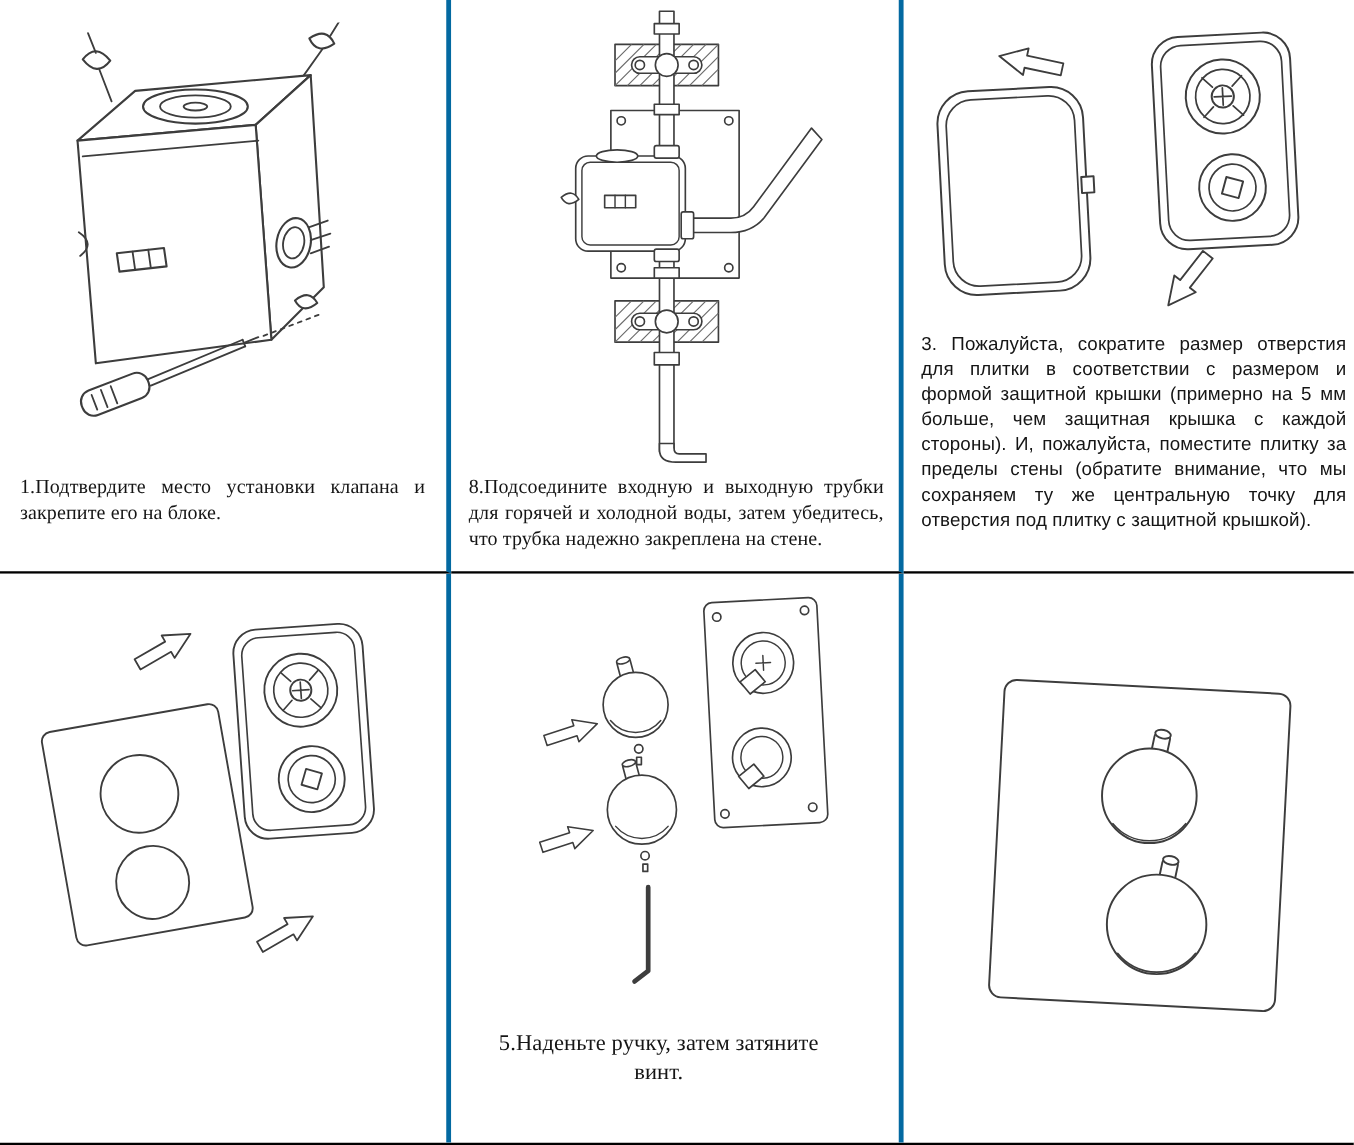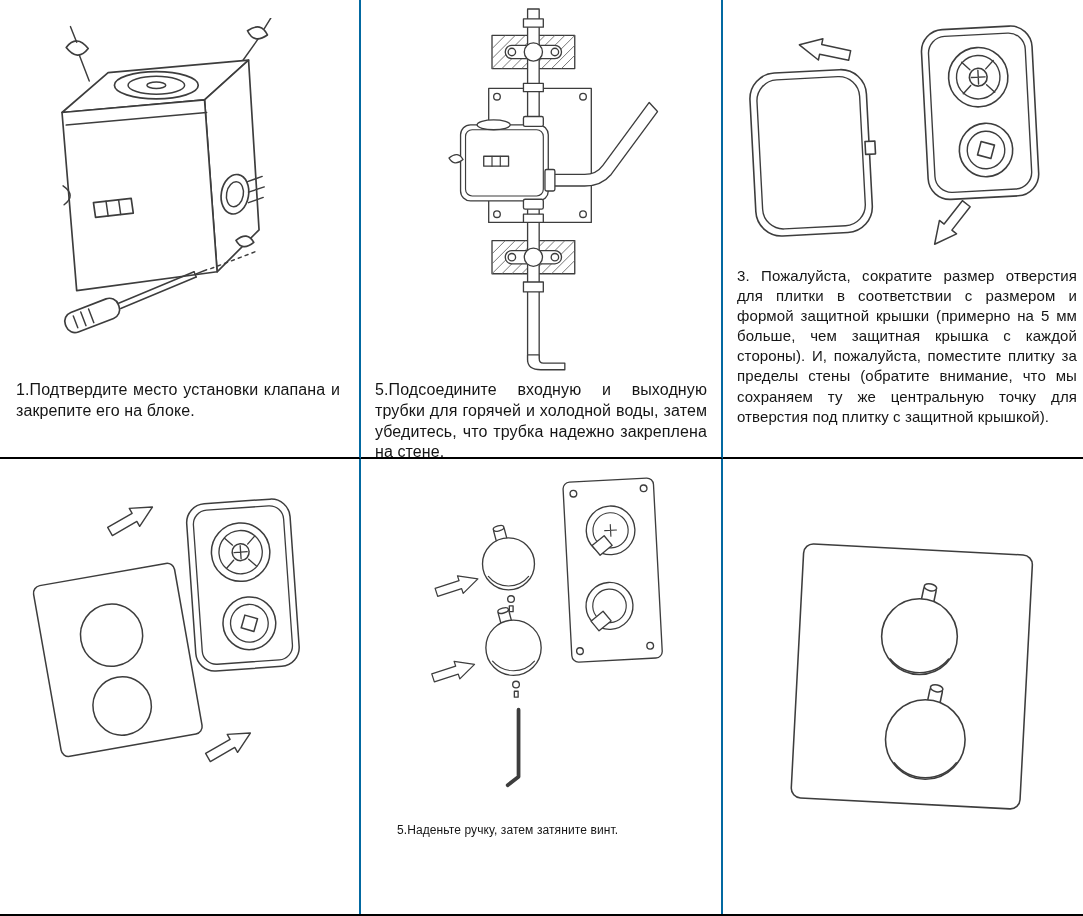--- a/index.html
+++ b/index.html
@@ -9,31 +9,31 @@
     font-family:"Liberation Sans", sans-serif; color:#111111;
   }
   .sheet {
     position:absolute; left:0; top:0; width:1083px; height:916px;
     display:grid;
     grid-template-columns:361px 362px 360px;
     grid-template-rows:459px 455px;
     border-bottom:2px solid #000;
   }
   .cell { position:relative; overflow:hidden; background:#fff; }
-  .cell.col1, .cell.col2 { border-right:2px solid #0369a1; }
+  .cell.col1, .cell.col2 { border-right:4px solid #0369a1;font-family:Liberation Serif, serif; }
   .cell.row1 { border-bottom:2px solid #000; }
   .caption {
     position:absolute; font-size:16px; line-height:1.3; text-align:justify;
     color:#151515; letter-spacing:0.1px;
   }
   .c1 { left:16px; top:380px; width:324px; }
   .c2 { left:14px; top:380px; width:332px; }
   .c3 { left:14px; top:266px; width:340px; font-size:15px; line-height:1.34; }
   .c4 { left:16px; top:352px; width:324px; line-height:1.28; }
-  .c5 { left:36px; top:364px; width:260px; text-align:left; font-size:12px; }
+  .c5 { left:36px; top:364px; width:260px; text-align:center; font-size:18px; }
   .illus { position:absolute; }
   .svg1 { left:18px; top:18px; }
   .svg2 { left:30px; top:4px; }
   .svg3 { left:8px;  top:14px; }
   .svg4 { left:10px; top:16px; }
   .svg5 { left:40px; top:6px; }
   .svg6 { left:14px; top:30px; }
   svg { display:block; }
   .ink { fill:#ffffff; stroke:#3d3d3d; stroke-width:1.6; stroke-linejoin:round; stroke-linecap:round; }
   .ln  { fill:none;    stroke:#3d3d3d; stroke-width:1.4; stroke-linejoin:round; stroke-linecap:round; }
@@ -166,21 +166,21 @@
           <rect class="ink" x="112" y="184" width="30" height="12"></rect>
           <path class="ln" d="M122,184 v12 M132,184 v12"></path>
         </g>
 
         <g>
           <path class="ink" d="M190,206 h44 q14,0 22,-11 l56,-76 l10,11 l-56,76 q-12,14 -32,14 h-44 Z"></path>
           <rect class="ink" x="186" y="200" width="12" height="26" rx="2"></rect>
         </g>
       </g>
     </svg>
-    <div class="caption c2">5.Подсоедините входную и выходную трубки для горячей и холодной воды, затем убедитесь, что трубка надежно закреплена на  стене.</div>
+    <div class="caption c2">8.Подсоедините входную и выходную трубки для горячей и холодной воды, затем убедитесь, что трубка надежно закреплена на  стене.</div>
   </div>
 
   <div class="cell row1">
     <svg class="illus svg3" width="346" height="252" viewBox="0 0 350 255">
       <g transform="translate(120,42) rotate(192)">
         <path class="arrow" d="M0,-5 L30,-5 L30,-11 L52,0 L30,11 L30,5 L0,5 Z"></path>
       </g>
       <g transform="rotate(-3 80 140)">
         <rect class="ink" x="22" y="58" width="118" height="165" rx="26"></rect>
         <rect class="ln" x="29" y="65" width="104" height="151" rx="21"></rect>

